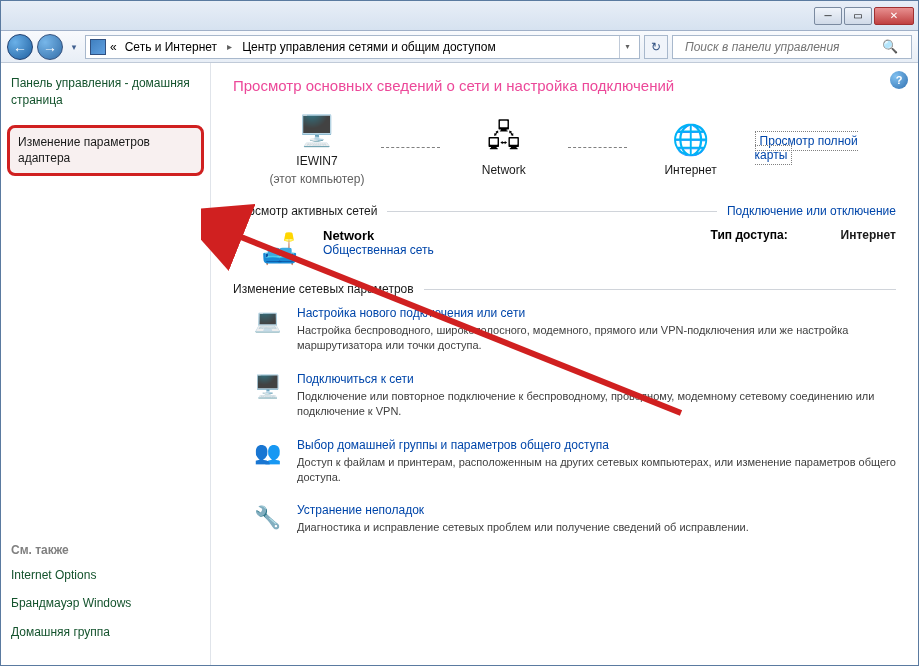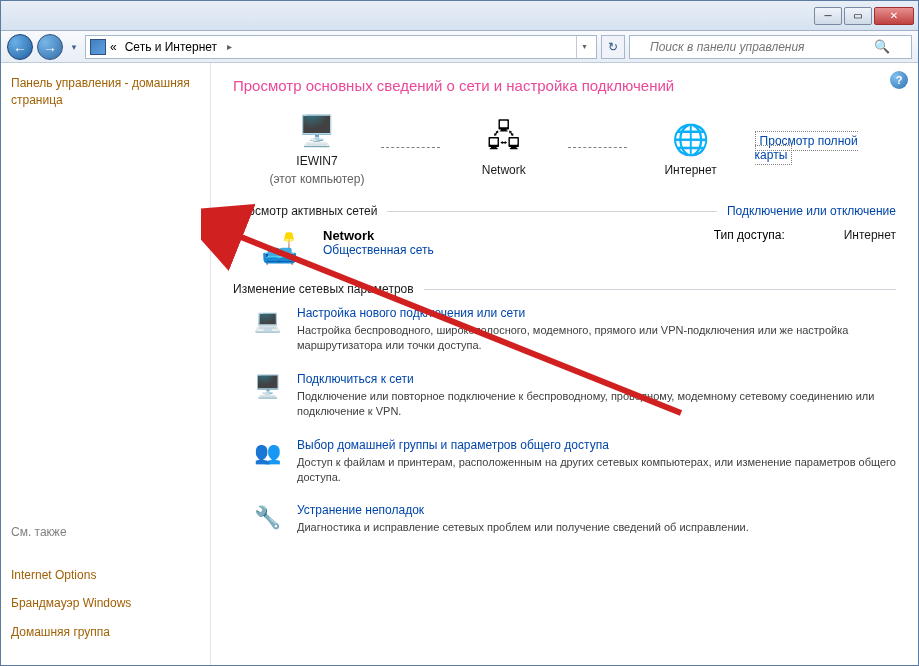--- a/index.html
+++ b/index.html
@@ -13,51 +13,51 @@
 .navbar { height: 32px; background: linear-gradient(#f8fafd, #e8eef6); border-bottom: 1px solid #c0cad8; display: flex; align-items: center; padding: 0 6px; gap: 4px; }
 .navbtn { width: 26px; height: 26px; border-radius: 50%; background: radial-gradient(circle at 30% 30%, #6ab0e8, #2060a0); border: 1px solid #204070; display: flex; align-items: center; justify-content: center; color: #fff; font-size: 14px; cursor: pointer; }
 .navbtn.fwd { opacity: 0.9; }
 .dropdown-arrow { width: 14px; height: 20px; display: flex; align-items: center; justify-content: center; font-size: 9px; color: #406090; cursor: pointer; }
 .addressbar { flex: 1; height: 24px; background: #fff; border: 1px solid #a8b8cc; display: flex; align-items: center; padding: 0 4px; gap: 4px; font-size: 12px; }
 .addr-icon { width: 16px; height: 16px; background: linear-gradient(135deg, #4080c0, #60a0e0); border: 1px solid #305080; }
 .addr-sep { color: #606060; font-size: 10px; padding: 0 2px; }
 .addr-part { color: #000; padding: 2px 4px; cursor: pointer; }
 .addr-dd { width: 16px; height: 22px; border-left: 1px solid #c0cad8; display: flex; align-items: center; justify-content: center; font-size: 8px; color: #606060; cursor: pointer; }
 .refresh { width: 24px; height: 24px; border: 1px solid #a8b8cc; background: #f0f4fa; display: flex; align-items: center; justify-content: center; font-size: 12px; color: #305080; cursor: pointer; }
-.searchbox { width: 283px; height: 24px; border: 1px solid #a8b8cc; background: #fff; display: flex; align-items: center; padding: 0 20px; }
+.searchbox { width: 240px; height: 24px; border: 1px solid #a8b8cc; background: #fff; display: flex; align-items: center; padding: 0 12px; }
 .searchbox input { flex: 1; border: none; outline: none; font-size: 12px; font-style: italic; color: #808080; }
 .search-icon { font-size: 13px; color: #406090; cursor: pointer; }
 .content { display: flex; height: calc(100% - 62px); position: relative; }
 .sidebar { width: 210px; background: #fff; padding: 12px 10px; border-right: 1px solid #e0e4ea; display: flex; flex-direction: column; }
-.sidebar-link { color: #a16207; font-size: 12px; margin-bottom: 12px; cursor: pointer; line-height: 1.4; }
+.sidebar-link { color: #14532d; font-size: 12px; margin-bottom: 12px; cursor: pointer; line-height: 1.4; }
 .sidebar-link.plain { color: #1a1a1a; }
 .highlighted { border: 3px solid #d02020; border-radius: 8px; padding: 6px 8px; margin: 4px -4px 10px -4px; background: #f8f0f0; }
 .sidebar-spacer { flex: 1; }
-.sidebar-section { color: #808080; font-size: 12px; margin-bottom: 28px; }
+.sidebar-section { color: #808080; font-size: 12px; margin-bottom: 10px; font-weight: bold; }
 .main { flex: 1; background: #fff; padding: 14px 22px; overflow-y: auto; position: relative; }
 .help-icon { position: absolute; top: 8px; right: 10px; width: 18px; height: 18px; border-radius: 50%; background: radial-gradient(circle at 30% 30%, #80c0f0, #3070b0); color: #fff; display: flex; align-items: center; justify-content: center; font-size: 11px; font-weight: bold; cursor: pointer; }
 .main-title { color: #ec4899; font-size: 15px; font-weight: normal; margin-bottom: 16px; }
 .netmap { display: flex; align-items: center; gap: 10px; margin-bottom: 18px; padding-left: 30px; }
 .netmap-node { display: flex; flex-direction: column; align-items: center; gap: 4px; width: 110px; }
 .netmap-icon { width: 44px; height: 40px; display: flex; align-items: center; justify-content: center; font-size: 30px; }
 .netmap-label { font-size: 12px; color: #1a1a1a; text-align: center; }
 .netmap-sub { font-size: 12px; color: #606060; }
 .netmap-line { width: 60px; height: 2px; border-top: 1px dashed #808080; }
 .netmap-right { margin-left: auto; }
 .fullmap-link { color: #0046aa; border: 1px dotted #808080; padding: 2px 4px; cursor: pointer; }
 .section-header { display: flex; align-items: center; margin: 8px 0 10px 0; font-size: 12px; color: #1a1a1a; }
 .section-header .line { flex: 1; height: 1px; background: #d0d4da; margin-left: 10px; }
 .section-header .right-link { color: #0046aa; cursor: pointer; margin-left: 10px; }
 .active-net { display: flex; gap: 16px; padding-left: 20px; margin-bottom: 14px; }
 .bench-icon { width: 54px; height: 40px; display: flex; align-items: center; justify-content: center; font-size: 30px; color: #c08040; }
 .netinfo { flex: 1; }
 .netname { font-weight: bold; font-size: 13px; }
 .nettype { color: #0046aa; font-size: 12px; cursor: pointer; }
 .netdetails { margin-left: 140px; }
-.netdetails-row { display: flex; gap: 30px; font-size: 12px; margin-bottom: 4px; }
+.netdetails-row { display: flex; gap: 30px; font-size: 12px; margin-bottom: 4px; font-weight: bold; }
 .netdetails-row .k { width: 100px; }
 .netdetails-row .v { color: #1a1a1a; }
 .netdetails-row .v.link { color: #0046aa; cursor: pointer; display: flex; align-items: center; gap: 4px; }
 .settings-list { padding-left: 20px; }
 .set-item { display: flex; gap: 14px; margin-bottom: 18px; }
 .set-icon { width: 30px; height: 30px; display: flex; align-items: center; justify-content: center; font-size: 22px; }
 .set-text { flex: 1; }
 .set-title { color: #0046aa; font-size: 12px; cursor: pointer; margin-bottom: 3px; }
 .set-desc { font-size: 11px; color: #404040; line-height: 1.4; }
 .arrow-overlay { position: absolute; top: 130px; left: 200px; width: 500px; height: 230px; pointer-events: none; }
@@ -74,33 +74,37 @@
 
   <div class="navbar">
     <div class="navbtn back">←</div>
     <div class="navbtn fwd">→</div>
     <div class="dropdown-arrow">▾</div>
     <div class="addressbar">
       <div class="addr-icon"></div>
       <span>«</span>
       <span class="addr-part">Сеть и Интернет</span>
       <span class="addr-sep">▸</span>
+      <span class="addr-part">Центр управления сетями и общим доступом</span>
       <div style="flex:1"></div>
       <div class="addr-dd">▾</div>
     </div>
     <div class="refresh">↻</div>
     <div class="searchbox">
       <input placeholder="Поиск в панели управления" style="">
       <span class="search-icon">🔍</span>
     </div>
   </div>
 
   <div class="content">
     <div class="sidebar">
       <div class="sidebar-link">Панель управления - домашняя страница</div>
+      <div class="highlighted">
+        <div class="sidebar-link plain" style="margin:0">Изменение параметров адаптера</div>
+      </div>
       <div class="sidebar-spacer"></div>
       <div class="sidebar-section">См. также</div>
       <div class="sidebar-link">Internet Options</div>
       <div class="sidebar-link">Брандмауэр Windows</div>
       <div class="sidebar-link">Домашняя группа</div>
     </div>
 
     <div class="main">
       <div class="help-icon">?</div>
       <div class="main-title">Просмотр основных сведений о сети и настройка подключений</div>

